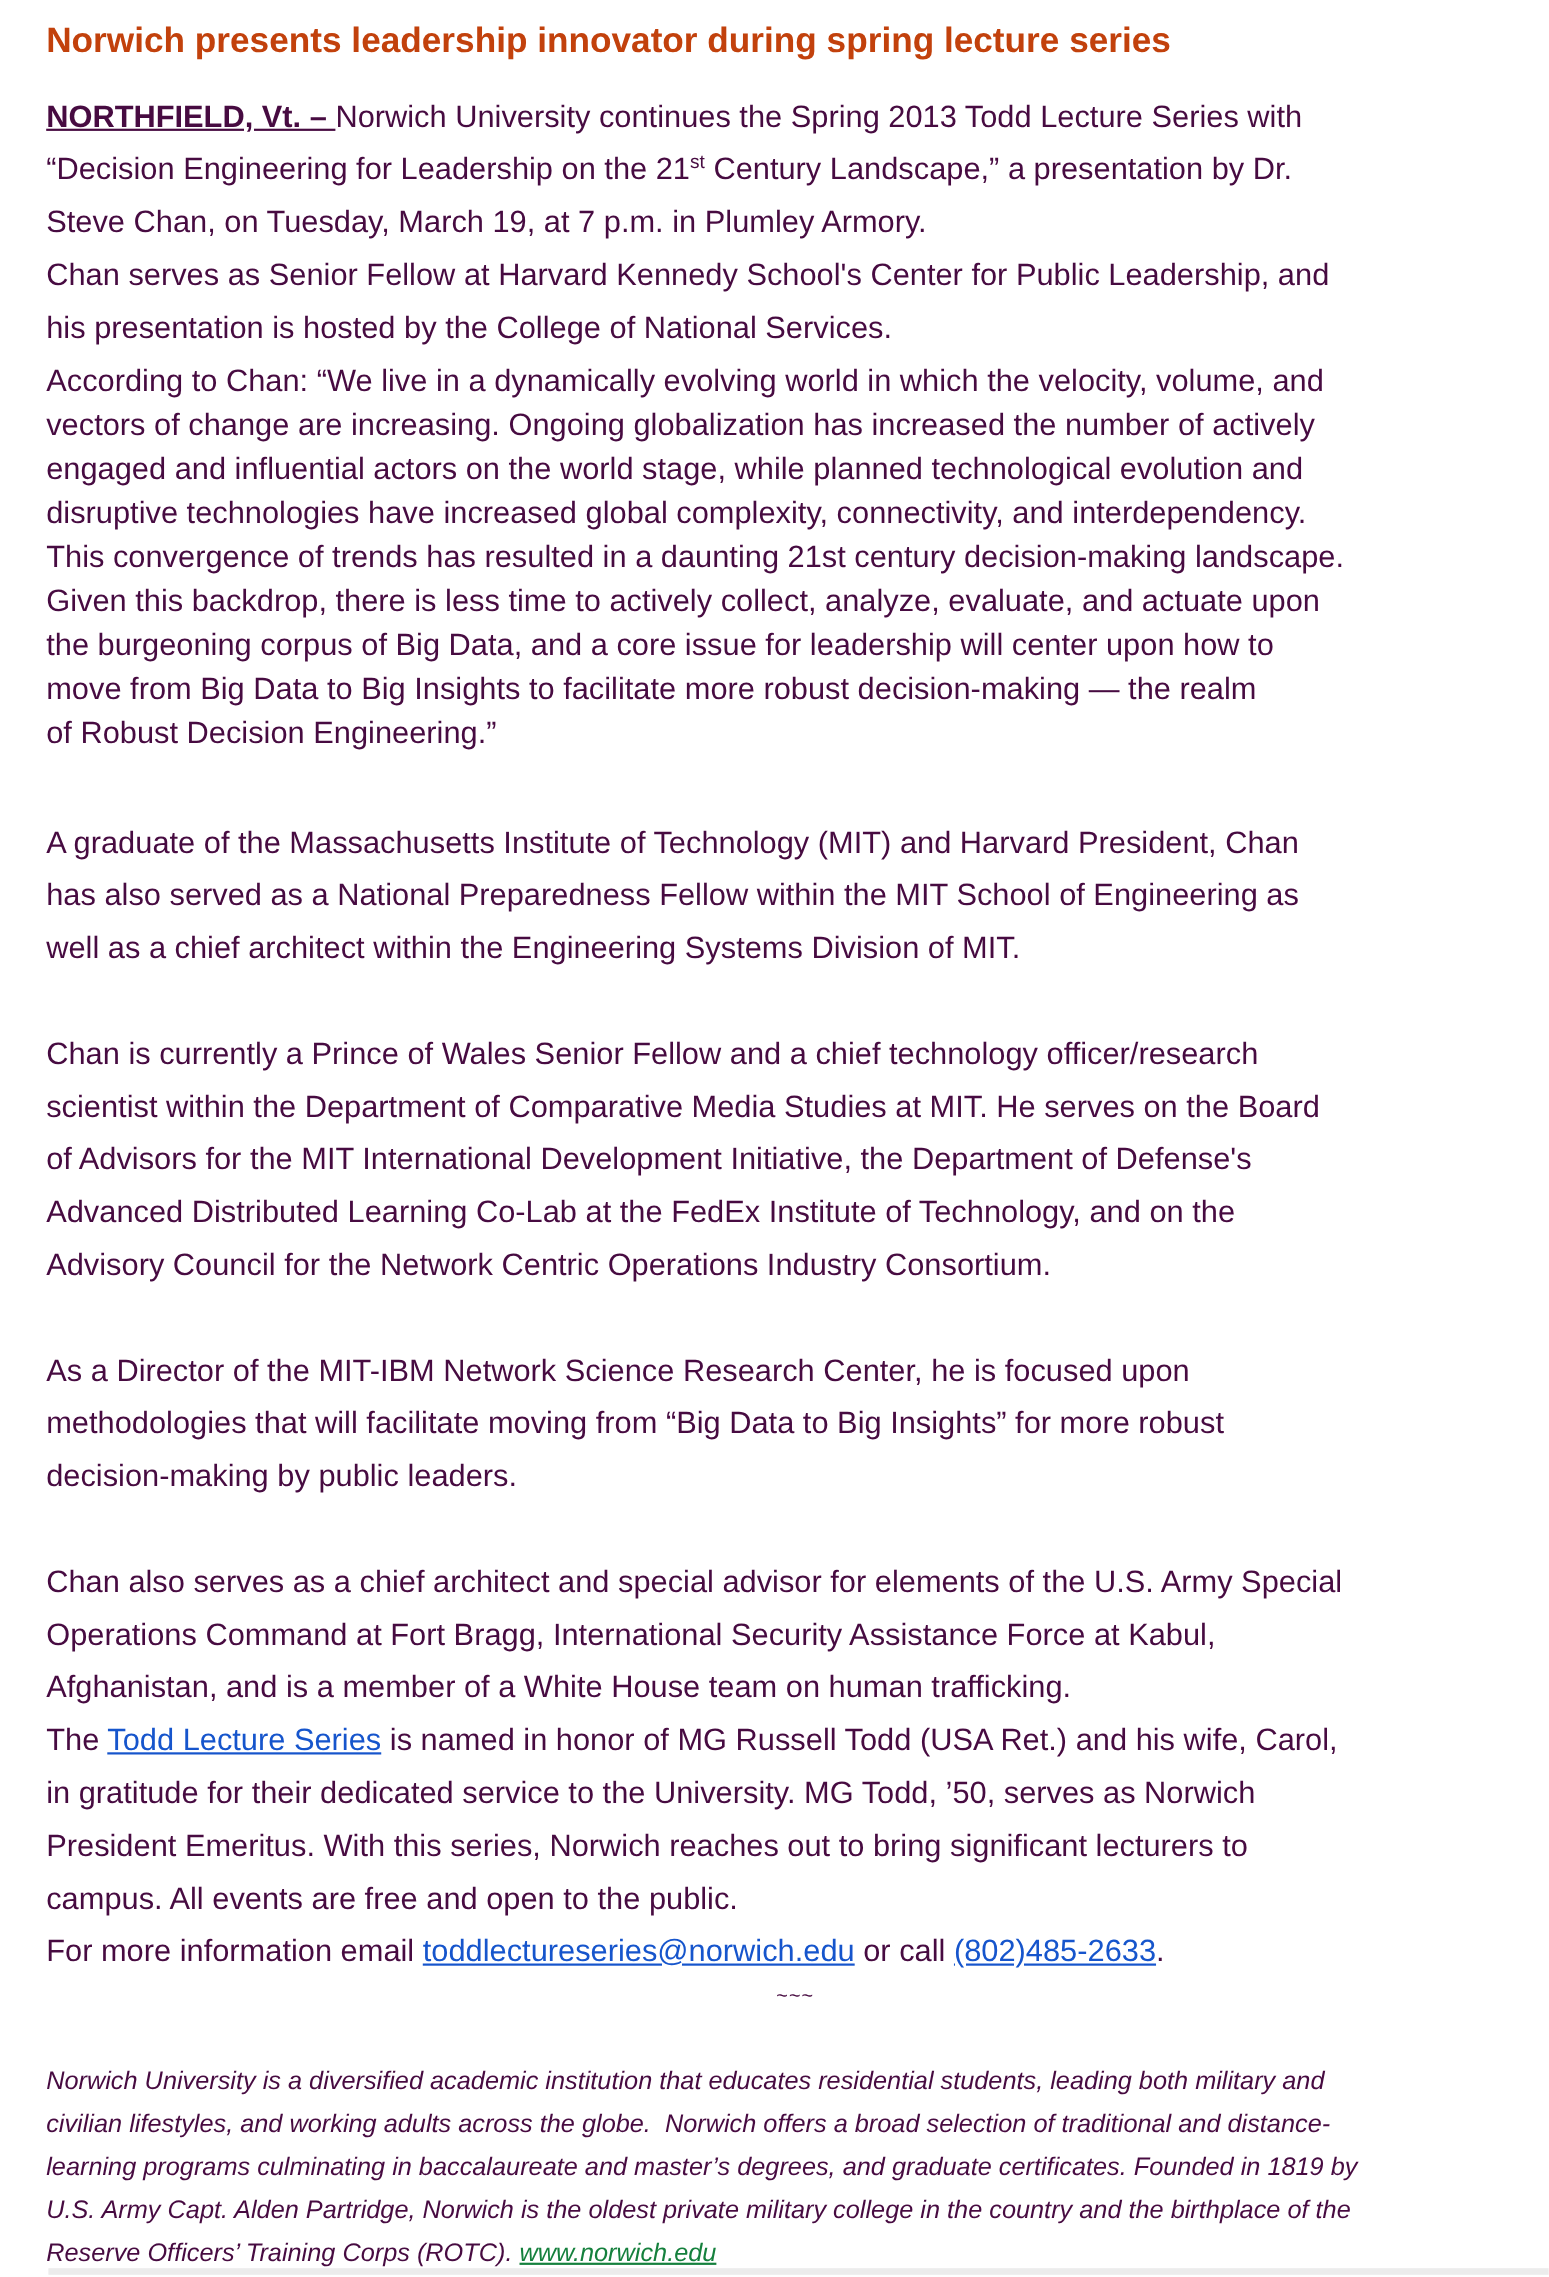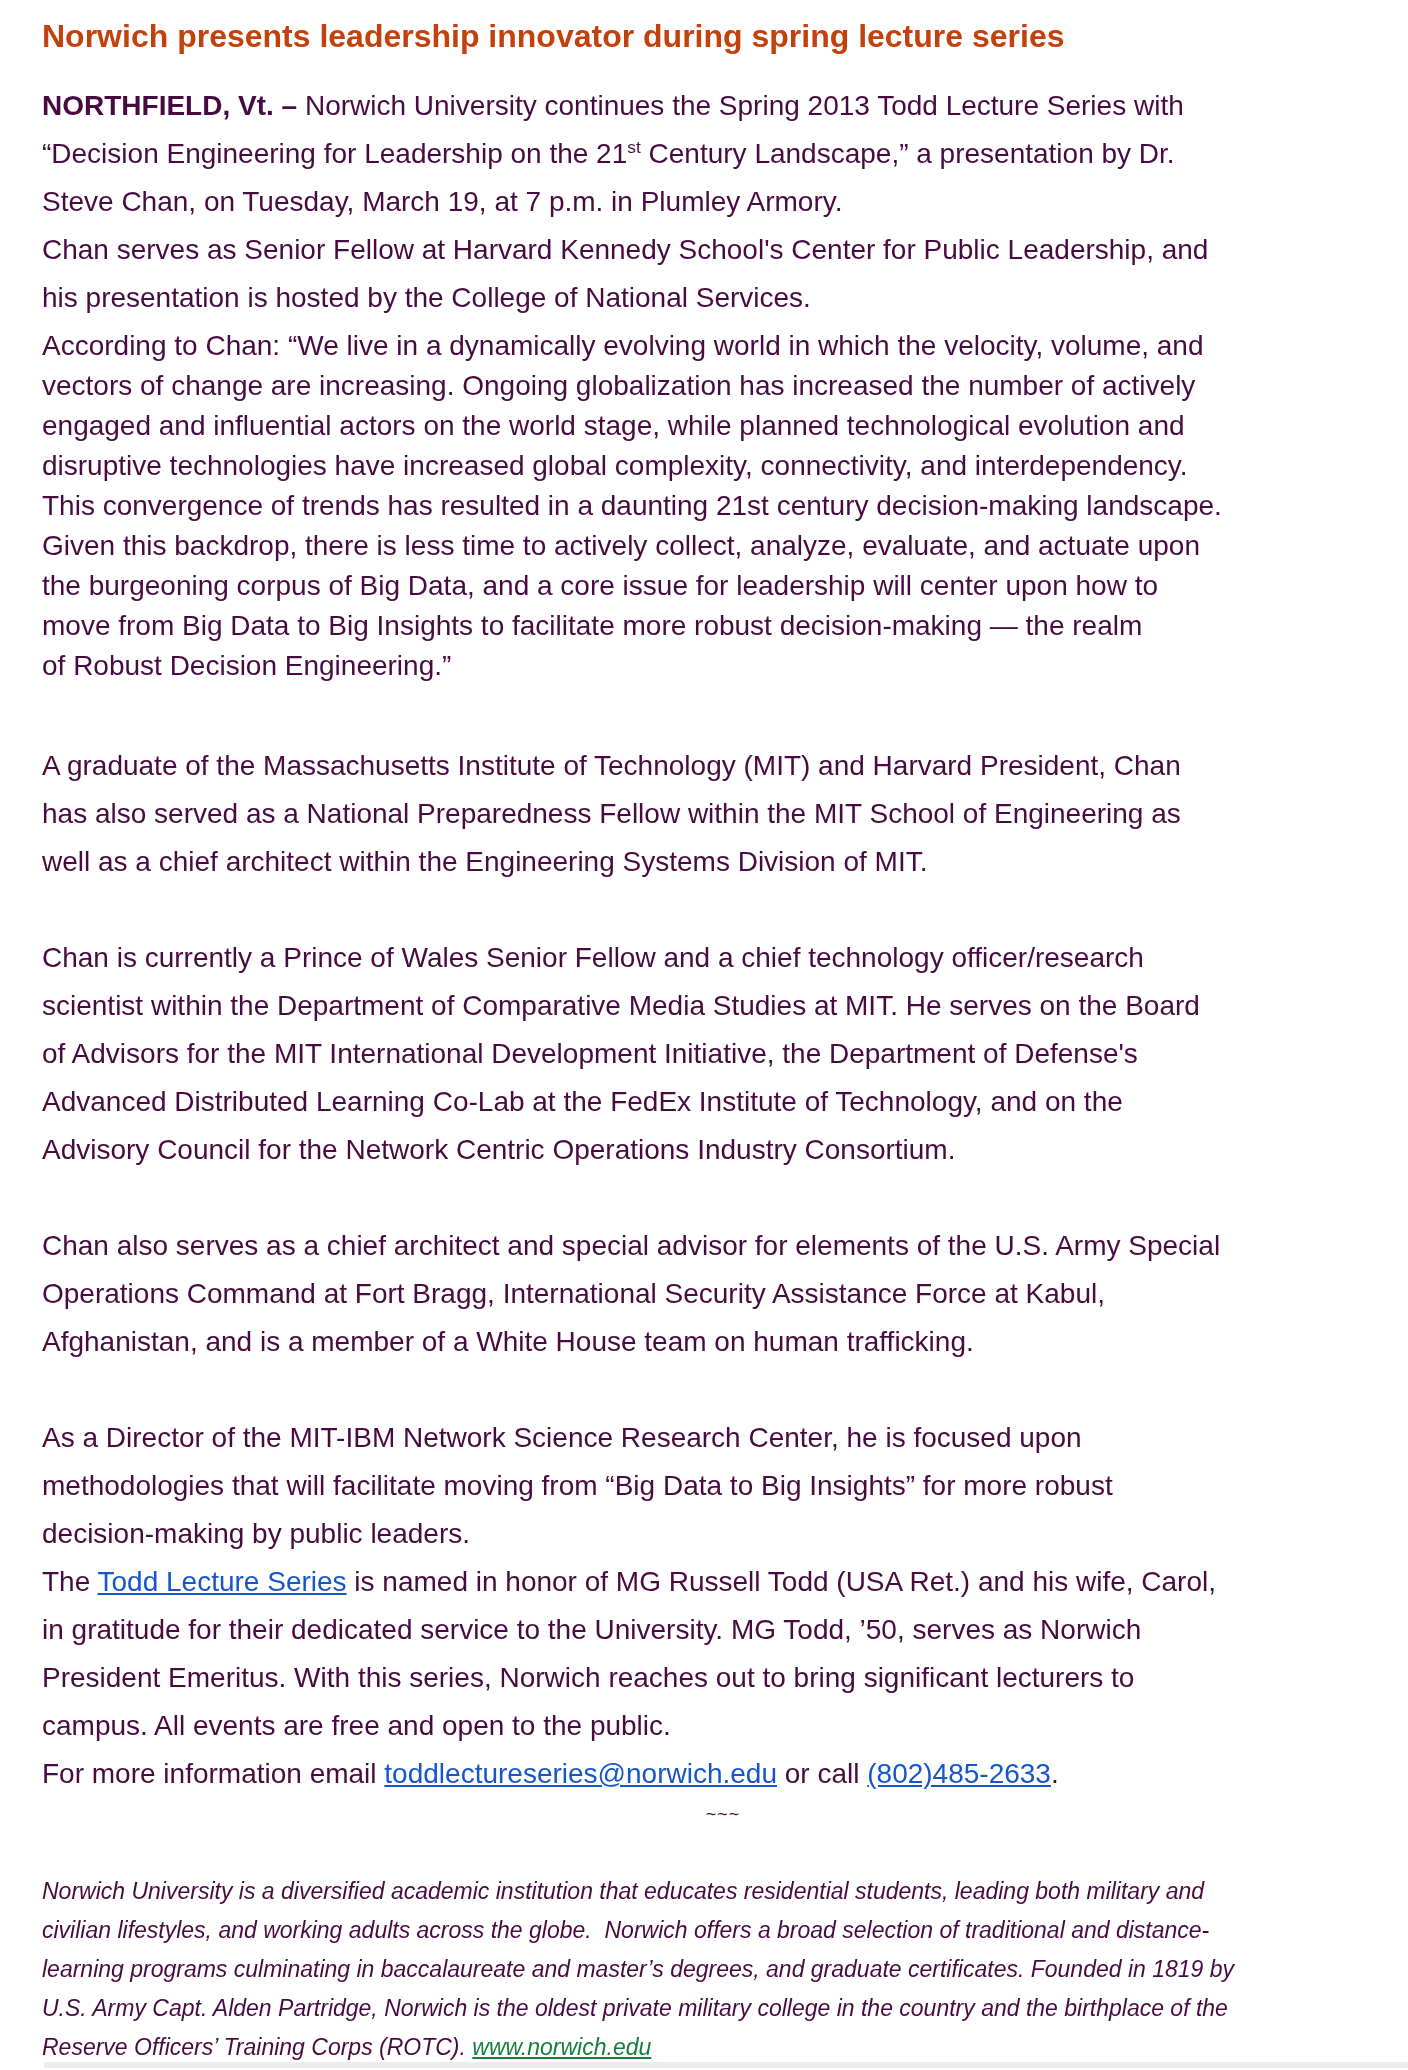--- a/index.html
+++ b/index.html
@@ -32,21 +32,21 @@
     line-height: 48px;
     white-space: pre;
     color: #470b41;
   }
   p.quote-para {
     line-height: 40px;
     margin-top: 4px;
   }
   p.gap-lg { margin-top: 56px; }
   p.gap { margin-top: 48px; }
-  strong.dateline { font-weight: bold; }
+  strong.dateline { font-weight: bold; text-decoration: underline; }
   sup.ord {
     font-size: 0.62em;
     line-height: 0;
     vertical-align: super;
   }
   a.link {
     color: #1655cc;
     text-decoration: underline;
     cursor: pointer;
     text-align: right;
@@ -110,27 +110,27 @@
   <p class="body gap-lg">A graduate of the Massachusetts Institute of Technology (MIT) and Harvard President, Chan
 has also served as a National Preparedness Fellow within the MIT School of Engineering as
 well as a chief architect within the Engineering Systems Division of MIT.</p>
 
   <p class="body gap">Chan is currently a Prince of Wales Senior Fellow and a chief technology officer/research
 scientist within the Department of Comparative Media Studies at MIT. He serves on the Board
 of Advisors for the MIT International Development Initiative, the Department of Defense's
 Advanced Distributed Learning Co-Lab at the FedEx Institute of Technology, and on the
 Advisory Council for the Network Centric Operations Industry Consortium.</p>
 
+  <p class="body gap">As a Director of the MIT-IBM Network Science Research Center, he is focused upon
+methodologies that will facilitate moving from “Big Data to Big Insights” for more robust
+decision-making by public leaders.</p>
+
   <p class="body gap">Chan also serves as a chief architect and special advisor for elements of the U.S. Army Special
 Operations Command at Fort Bragg, International Security Assistance Force at Kabul,
 Afghanistan, and is a member of a White House team on human trafficking.</p>
-
-  <p class="body gap">As a Director of the MIT-IBM Network Science Research Center, he is focused upon
-methodologies that will facilitate moving from “Big Data to Big Insights” for more robust
-decision-making by public leaders.</p>
 
   <p class="body"><span>The </span><a class="link">Todd Lecture Series</a><span> is named in honor of MG Russell Todd (USA Ret.) and his wife, Carol,
 in gratitude for their dedicated service to the University. MG Todd, ’50, serves as Norwich
 President Emeritus. With this series, Norwich reaches out to bring significant lecturers to
 campus. All events are free and open to the public.</span></p>
 
   <p class="body"><span>For more information email </span><a class="link">toddlectureseries@norwich.edu</a><span> or call </span><a class="link">(802)485-2633</a><span>.</span></p>
 
   <div class="divider">~~~</div>
 

